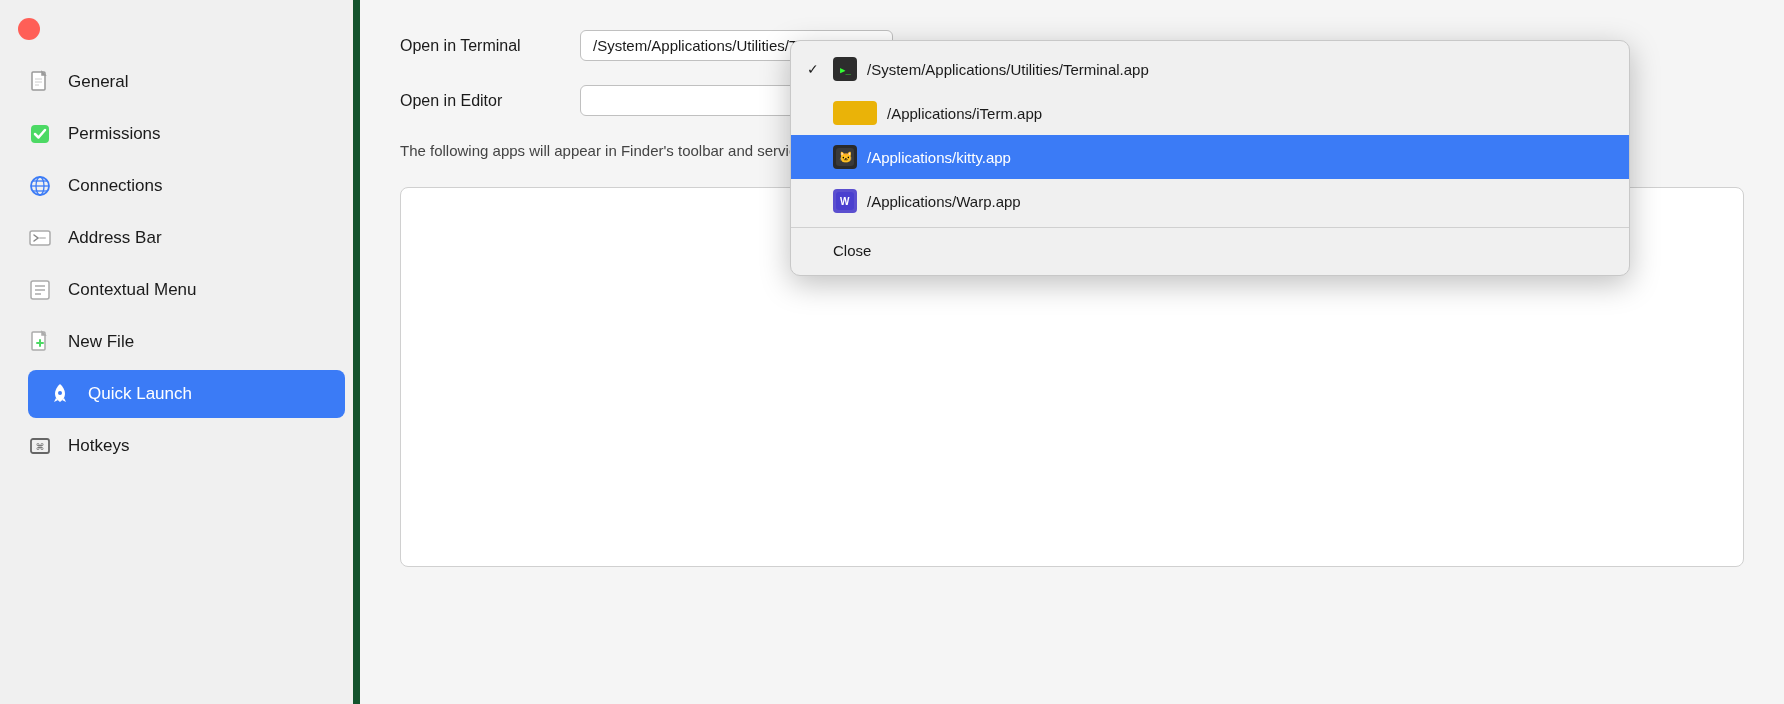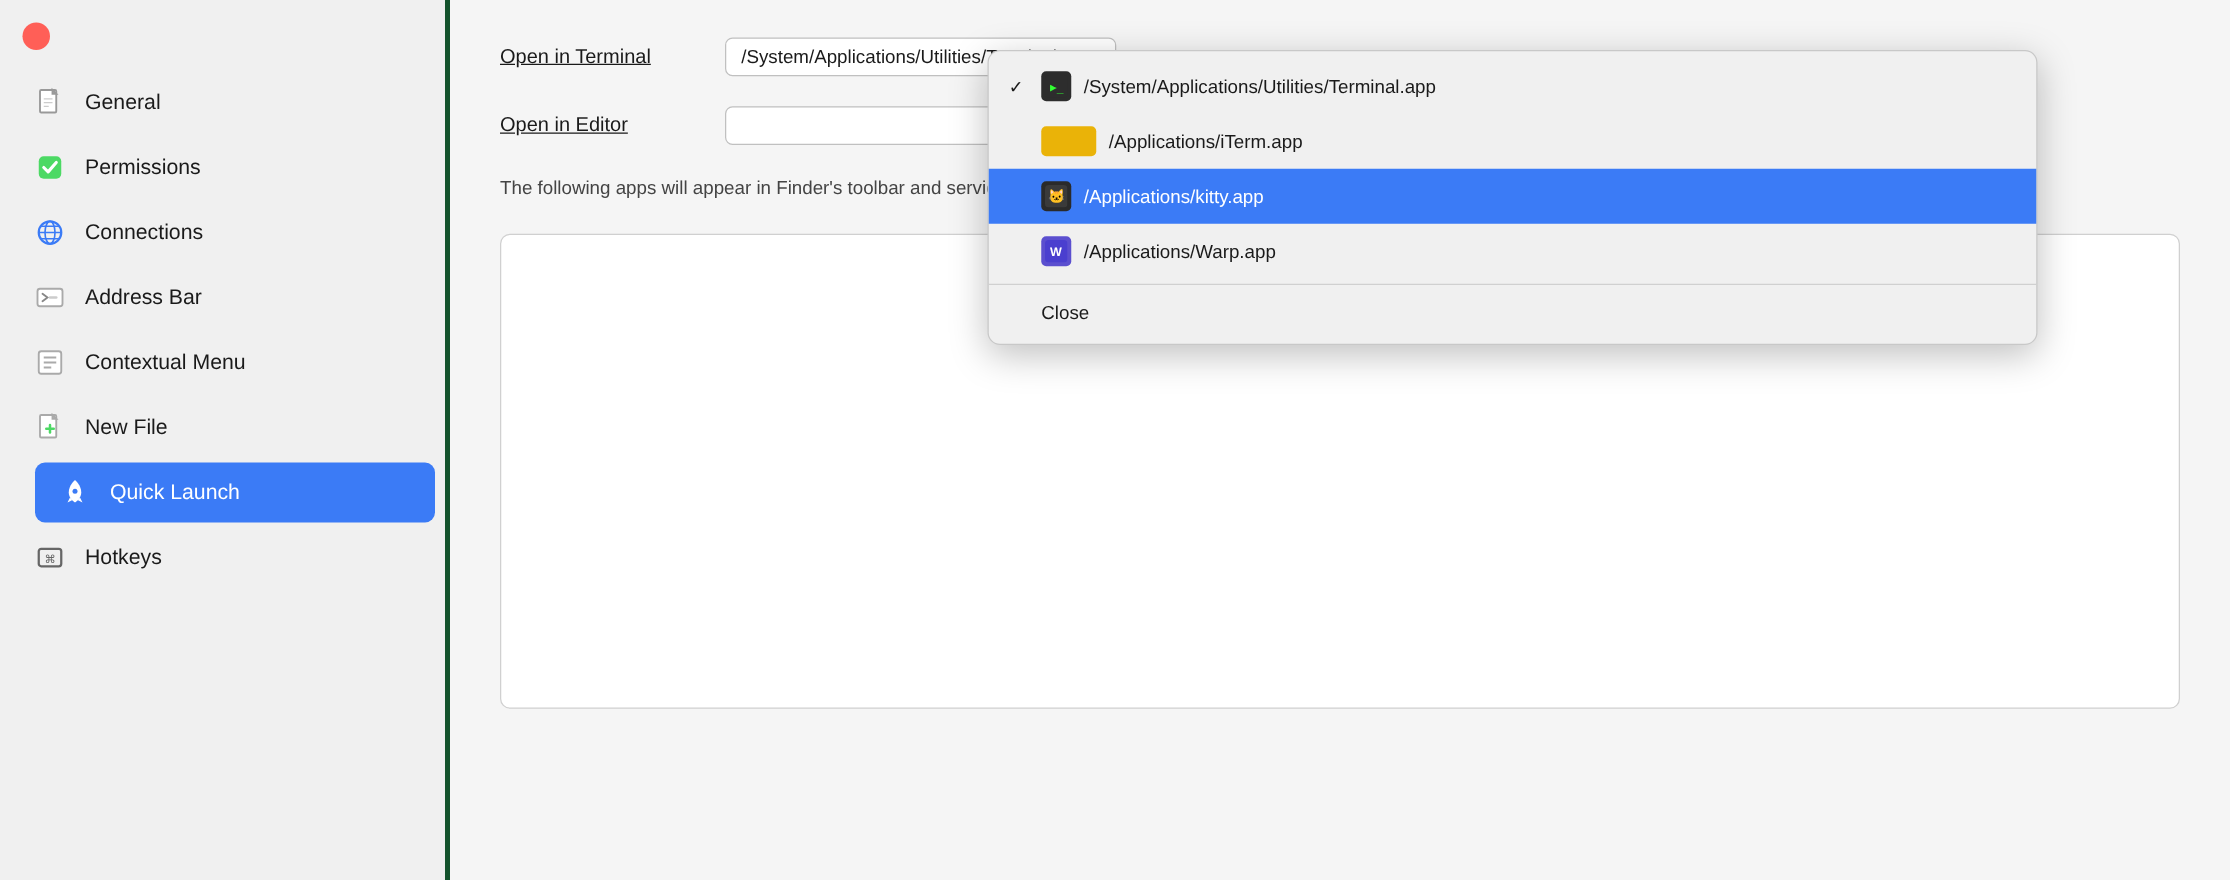--- a/index.html
+++ b/index.html
@@ -15,21 +15,21 @@
 
     
     .sidebar {
       width: 360px;
       min-width: 360px;
       background: #f0f0f0;
       height: 704px;
       display: flex;
       flex-direction: column;
       padding-top: 10px;
-      border-right: 4px solid #14532d;
+      border-right: 7px solid #14532d;
     }
 
     .traffic-light {
       width: 22px;
       height: 22px;
       border-radius: 50%;
       background: #ff5f57;
       margin: 8px 0 16px 18px;
       cursor: pointer;
     }
@@ -84,21 +84,20 @@
       align-items: center;
       margin-bottom: 24px;
       font-size: 16px;
       color: #1a1a1a;
     }
 
     .row-label {
       width: 180px;
       font-size: 16px;
       color: #1a1a1a;
-      text-decoration: underline;
     }
 
     .row-control {
       display: flex;
       align-items: center;
       gap: 8px;
     }
 
     .select-box {
       display: flex;

